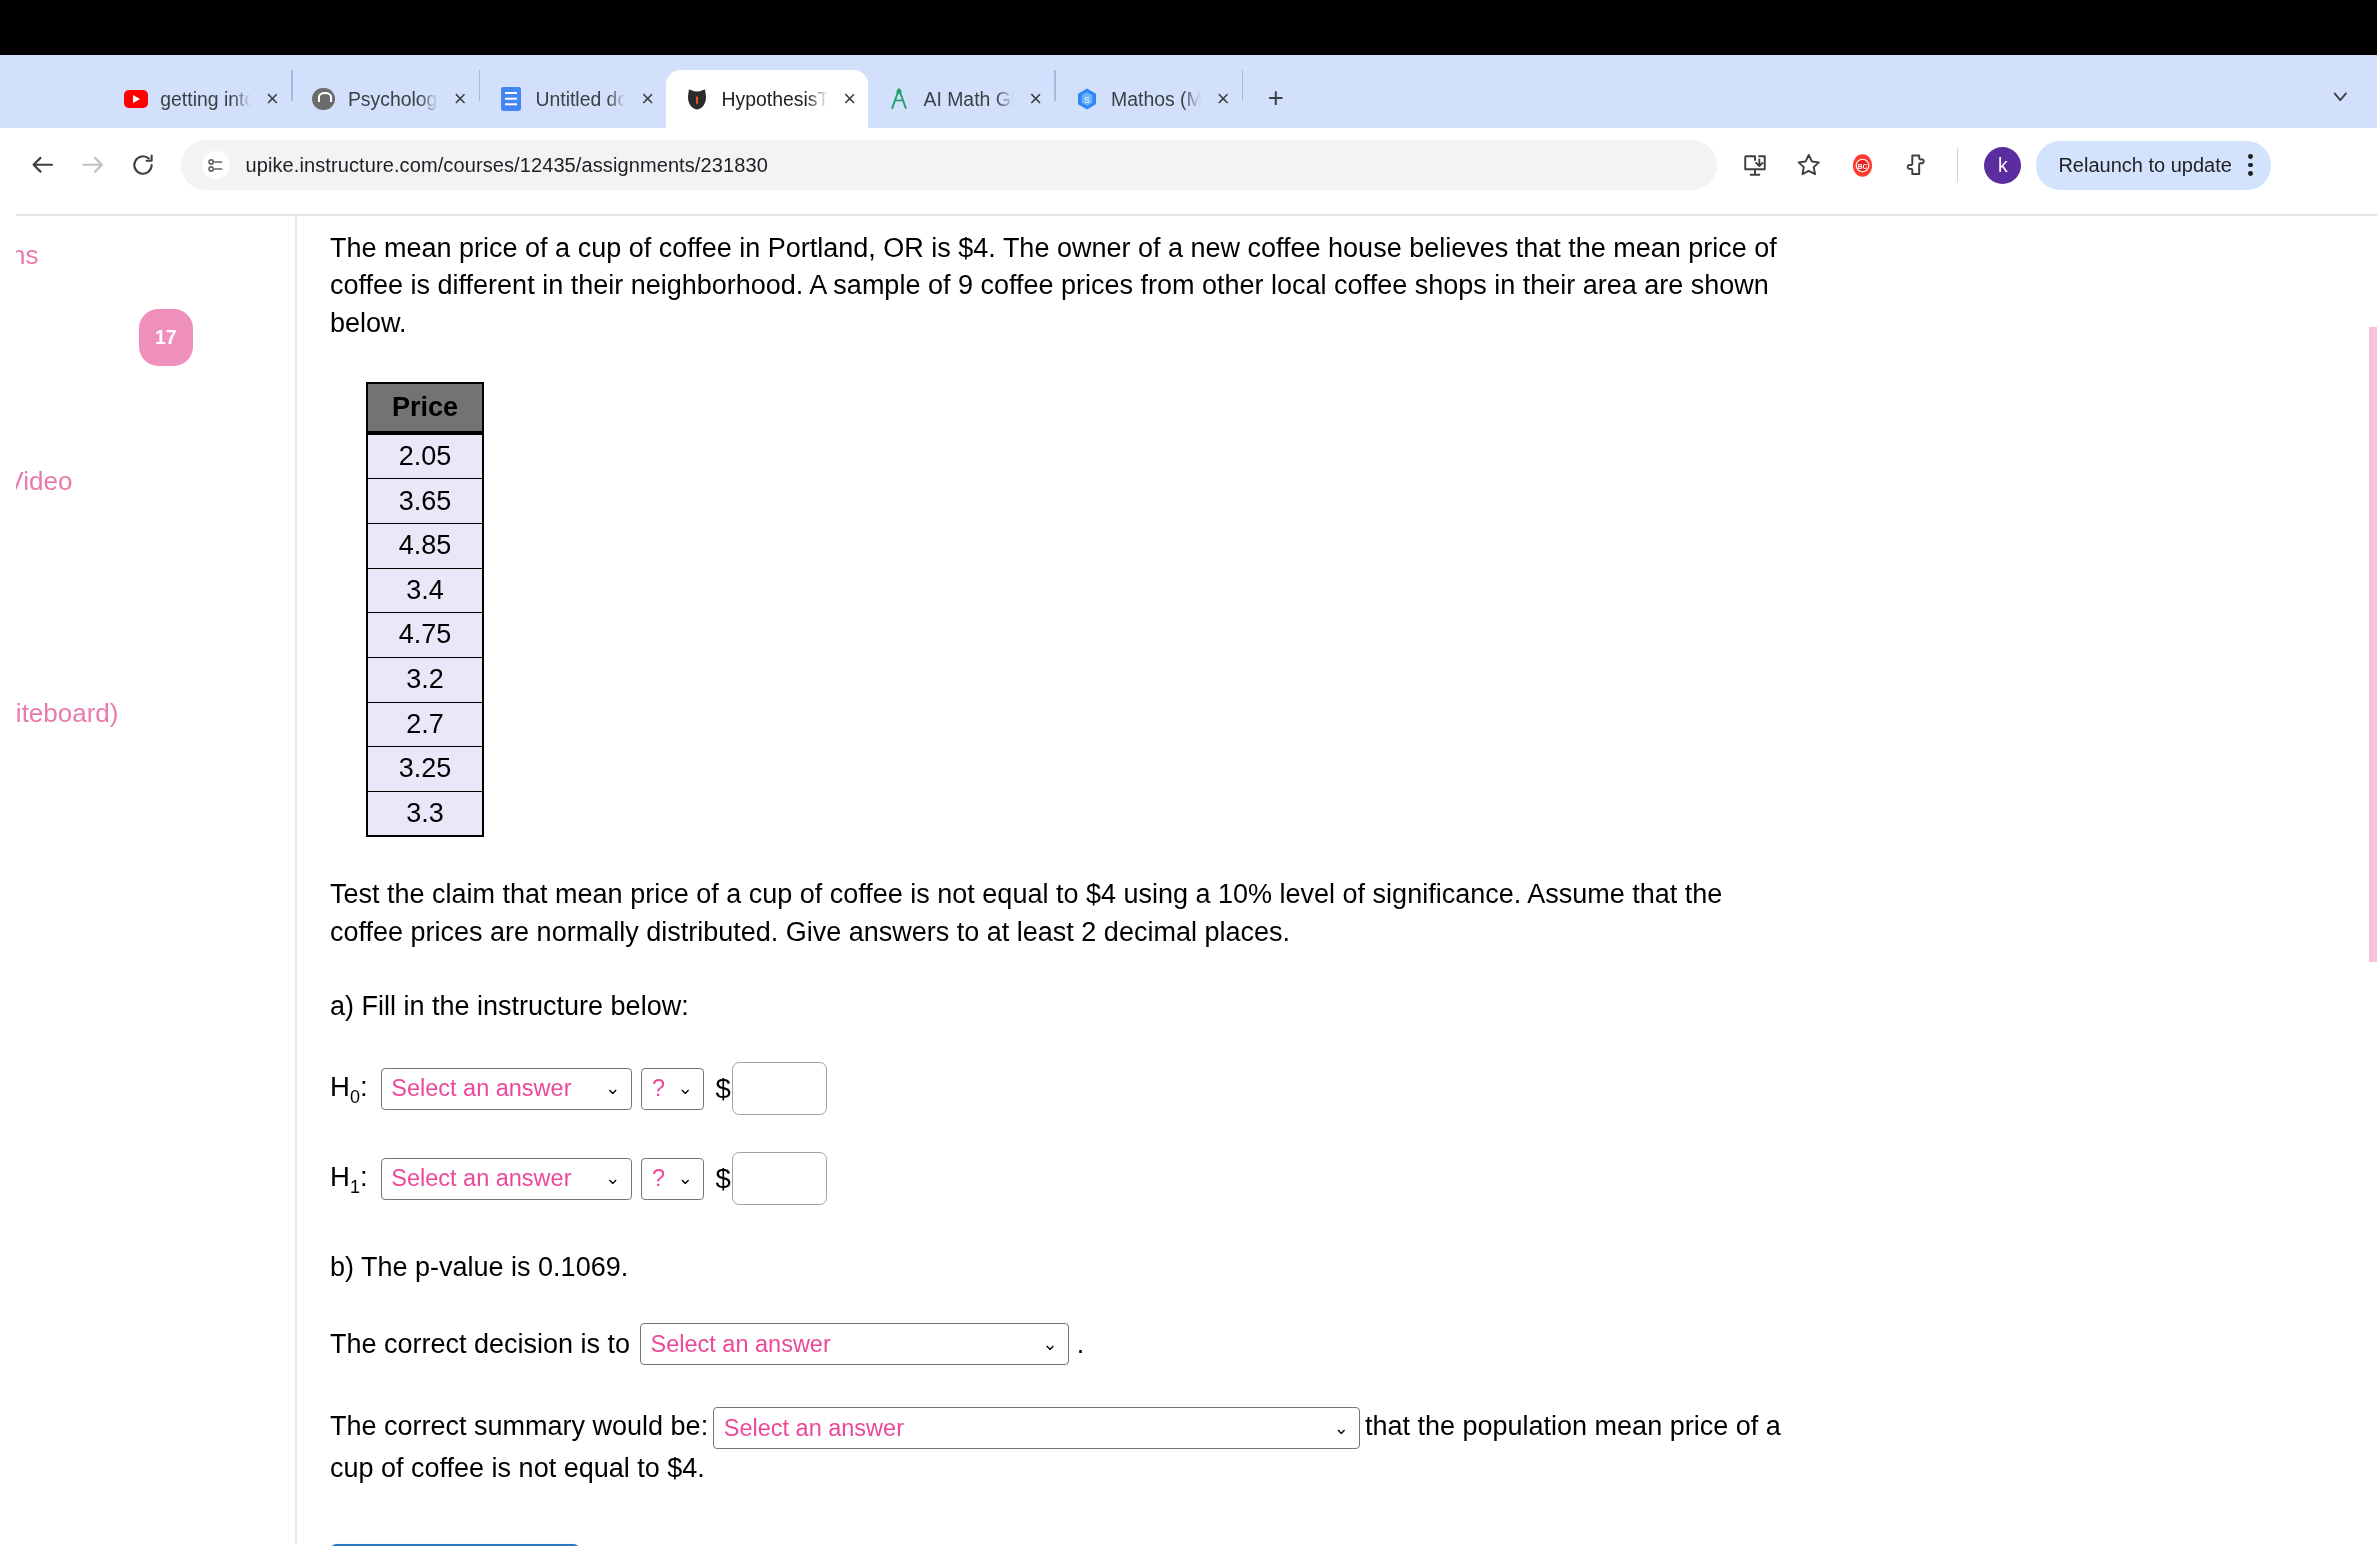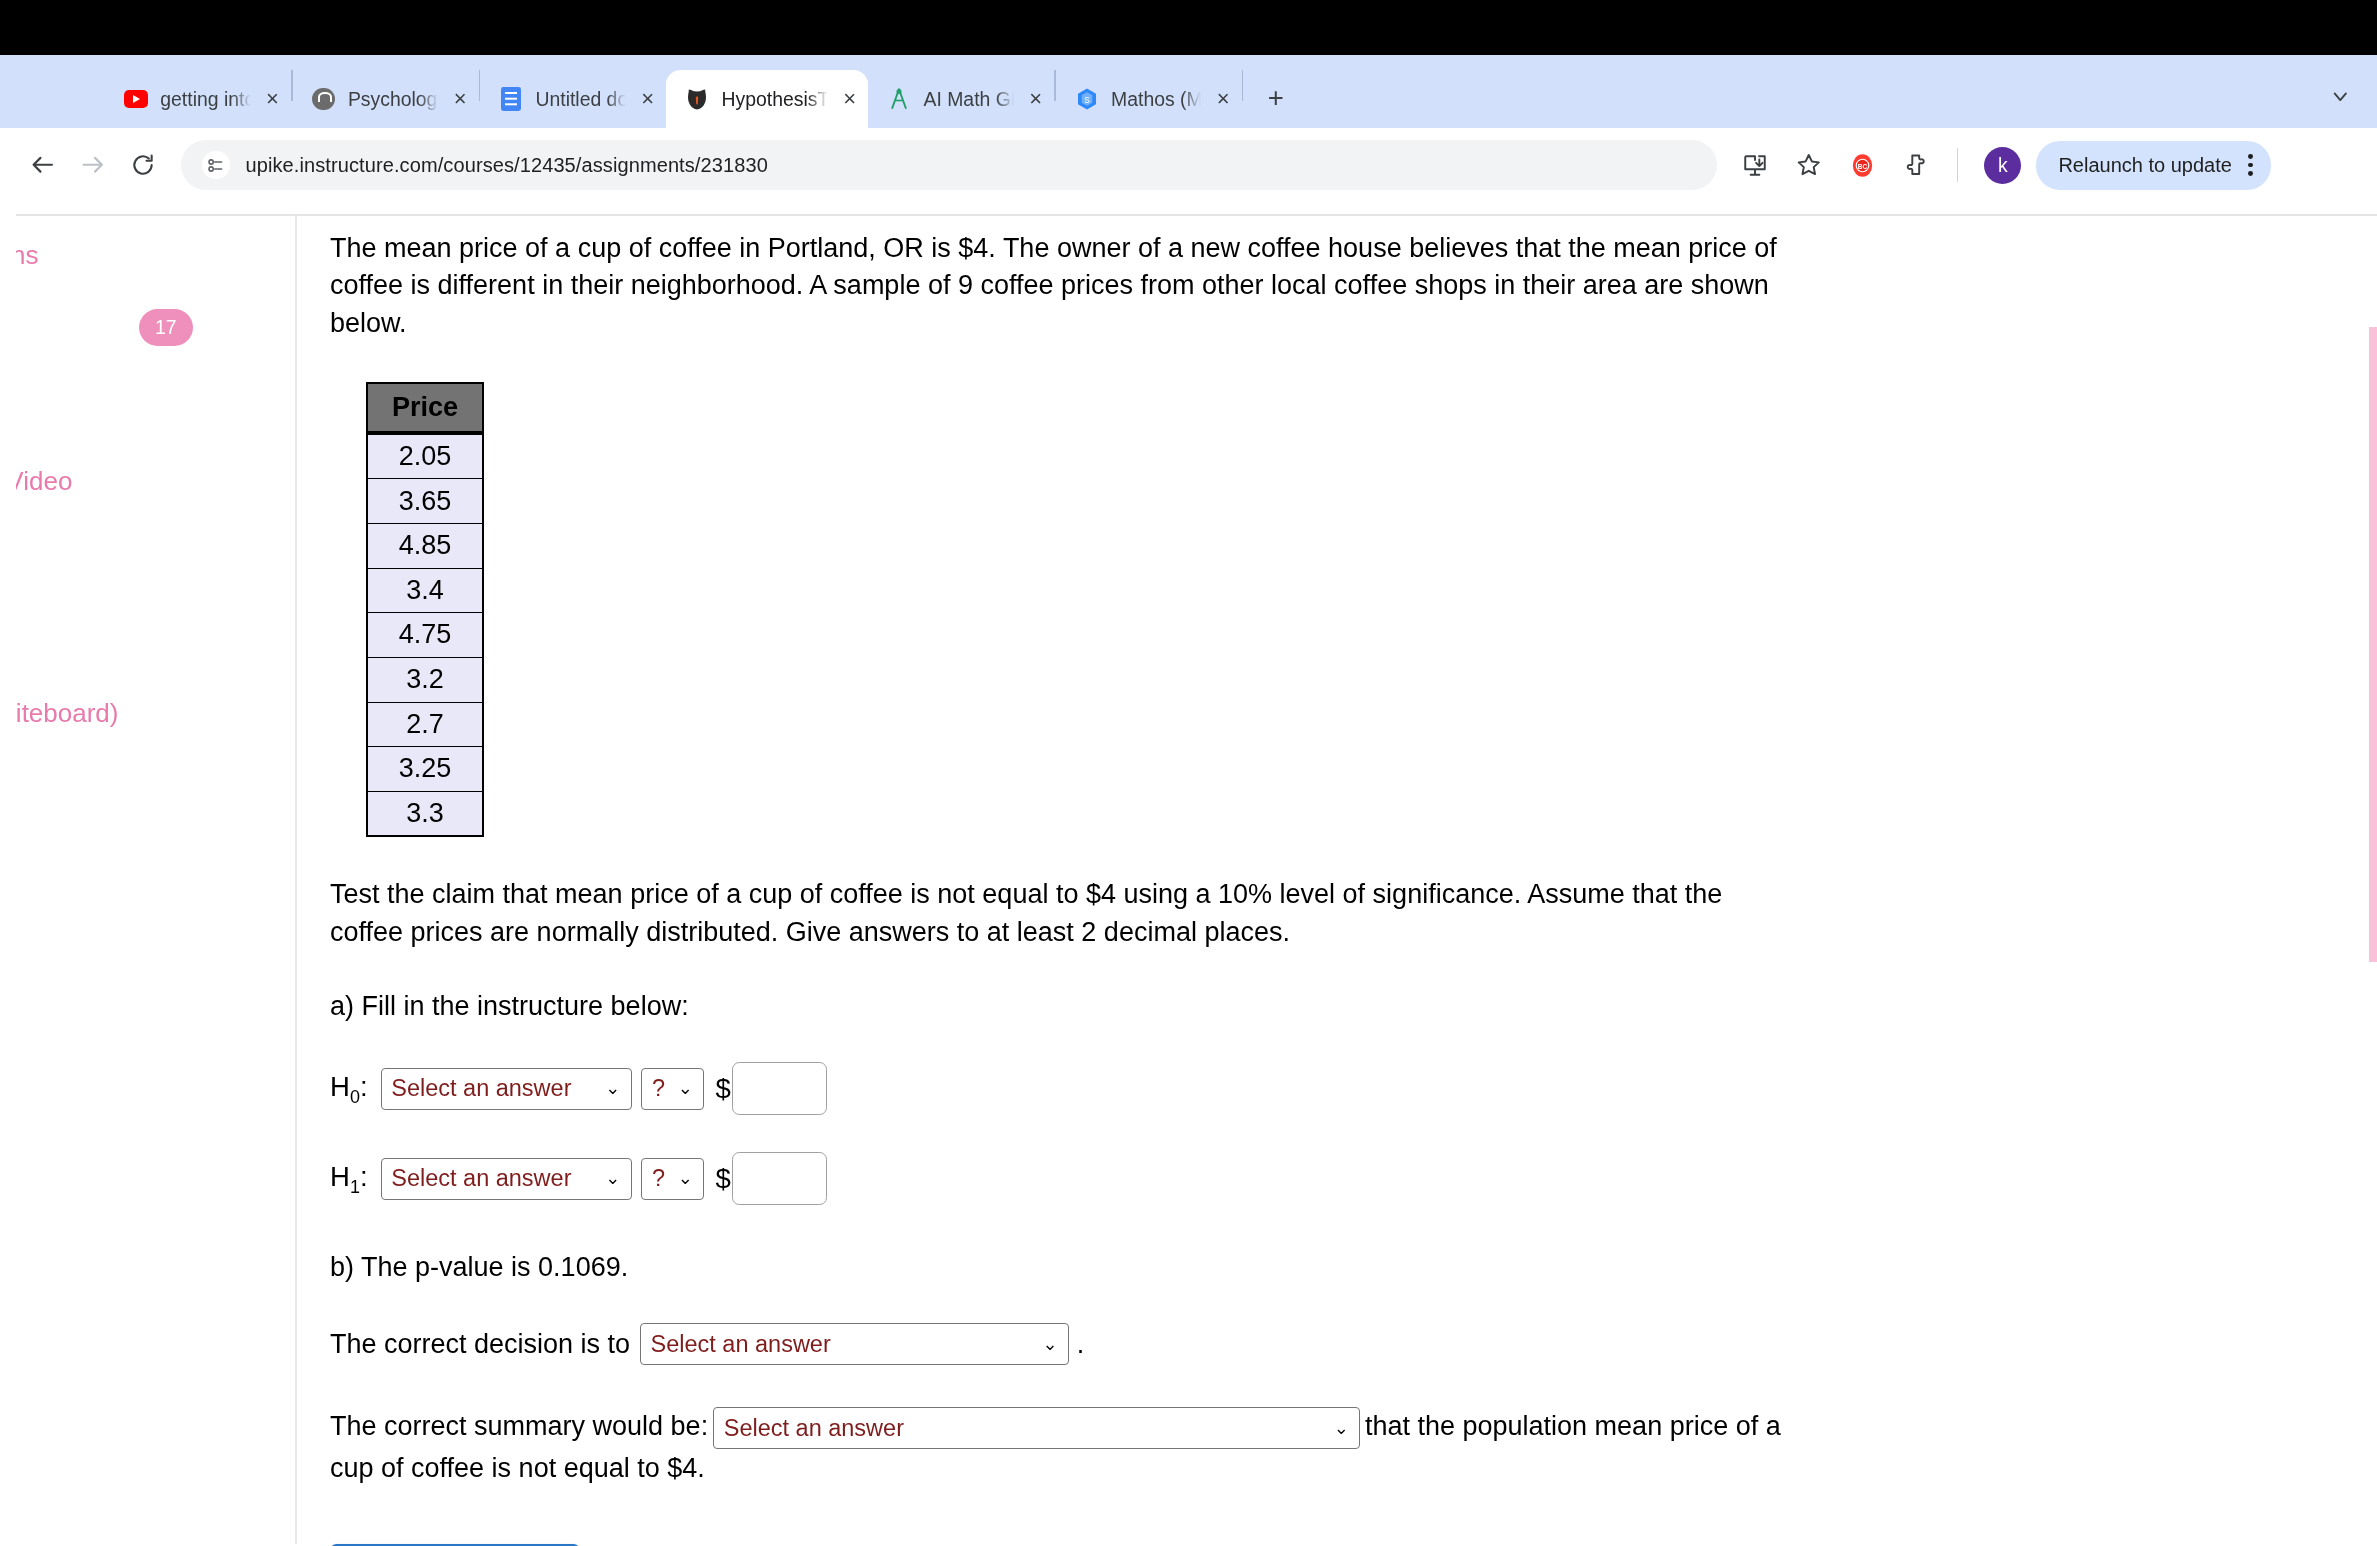--- a/index.html
+++ b/index.html
@@ -163,21 +163,21 @@
 
   
   .leftnav {
     position: absolute; left: 0; top: 0; width: 279px; height: 1330px;
   }
   .ln-text {
     position: absolute; color: #e87bac; font-size: 26px; white-space: nowrap;
   }
   .ln-badge {
     position: absolute; background: #ef8fbb; color: #fff;
-    border-radius: 19.4px; padding: 7px 16px; font-size: 19.4px; font-weight: 400;
+    border-radius: 19.4px; padding: 17px 16px; font-size: 19.4px; font-weight: 700;
   }
 
   
   .pink-panel {
     position: absolute; right: 0; top: 113px; width: 24px; height: 635px;
     background: #f9c2da;
   }
 
   
   .doc {
@@ -208,21 +208,21 @@
     display: flex; align-items: center; gap: 0; margin-top: 37px;
   }
   .hyp-label {
     font-size: 27.5px; margin-right: 13px; white-space: nowrap;
   }
   .hyp-label sub { font-size: 18px; }
 
   .sel {
     appearance: none; -webkit-appearance: none;
     font-family: "Liberation Sans", sans-serif;
-    font-size: 23.5px; color: #7f1d1d; background: #fff;
+    font-size: 23.5px; color: #ec4899; background: #fff;
     border: 1.6px solid #767676; border-radius: 4px;
     padding: 4.9px 36px 4.9px 9.7px; height: 42px; line-height: 1;
     cursor: pointer;
   }
   .sel-wrap { position: relative; display: inline-flex; align-items: center; }
   .sel-wrap .chev {
     position: absolute; right: 11.3px; pointer-events: none;
     font-size: 18px; color: #000;
   }
   .sel-answer { width: 251px; }

